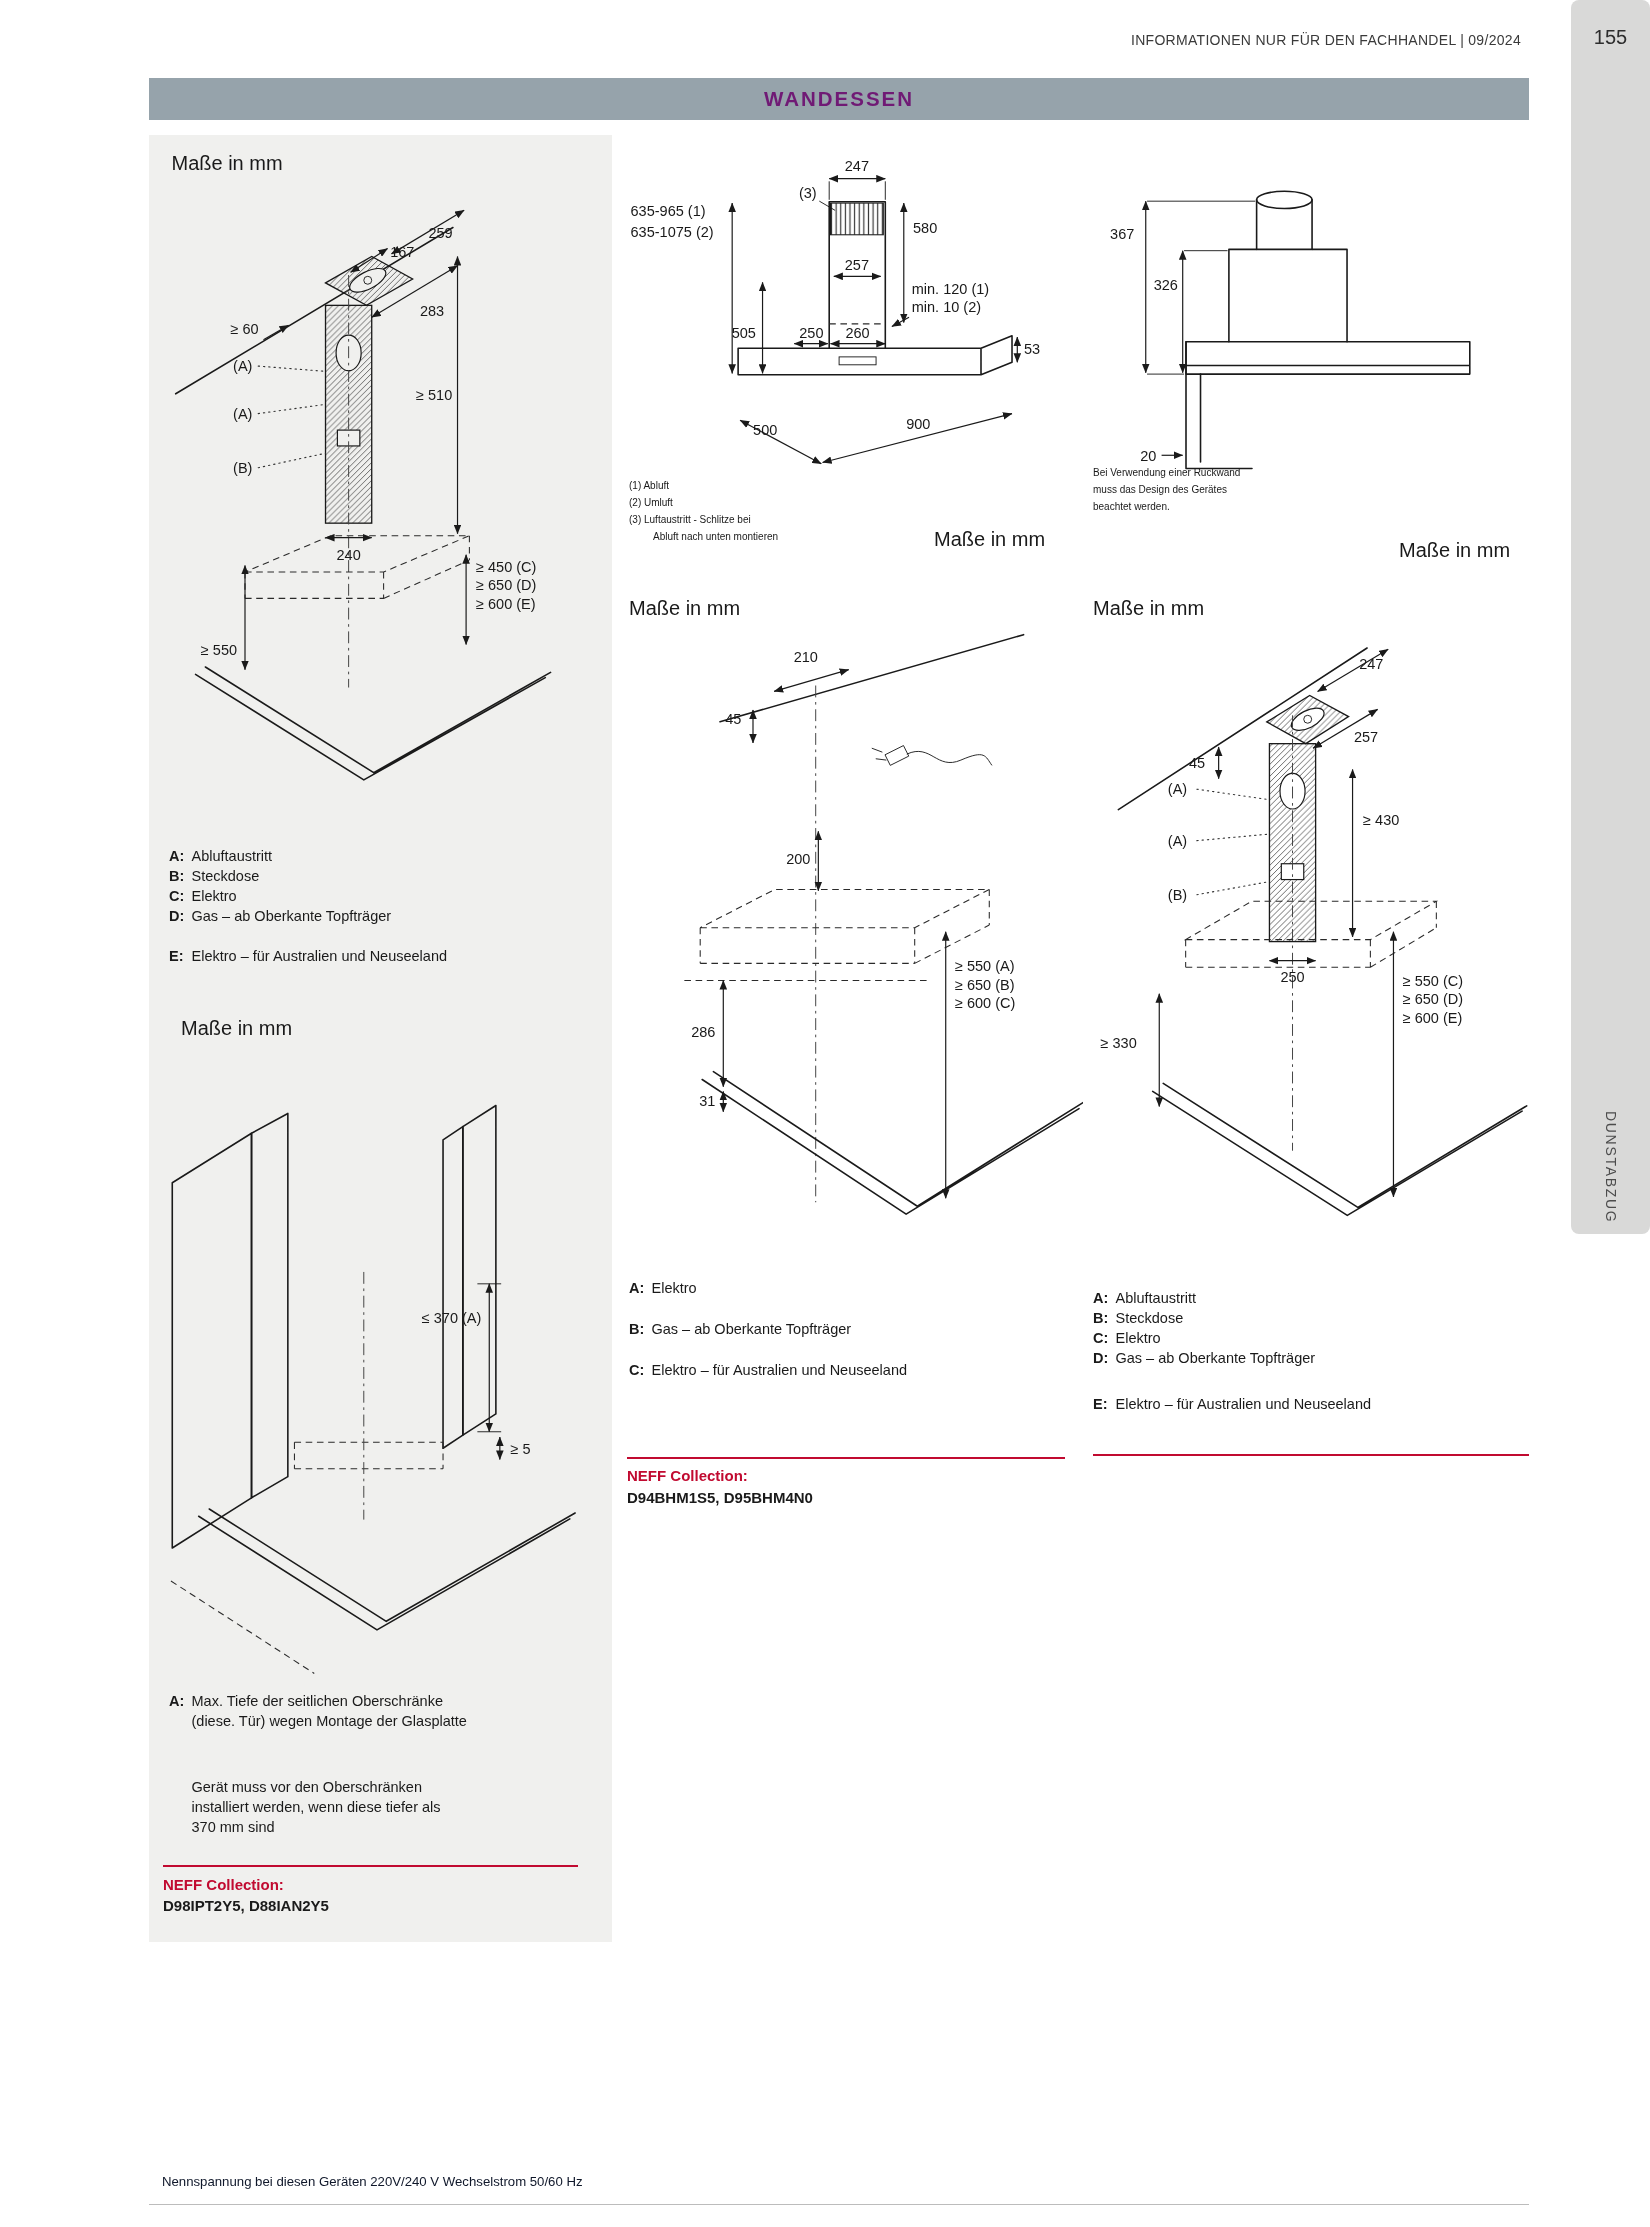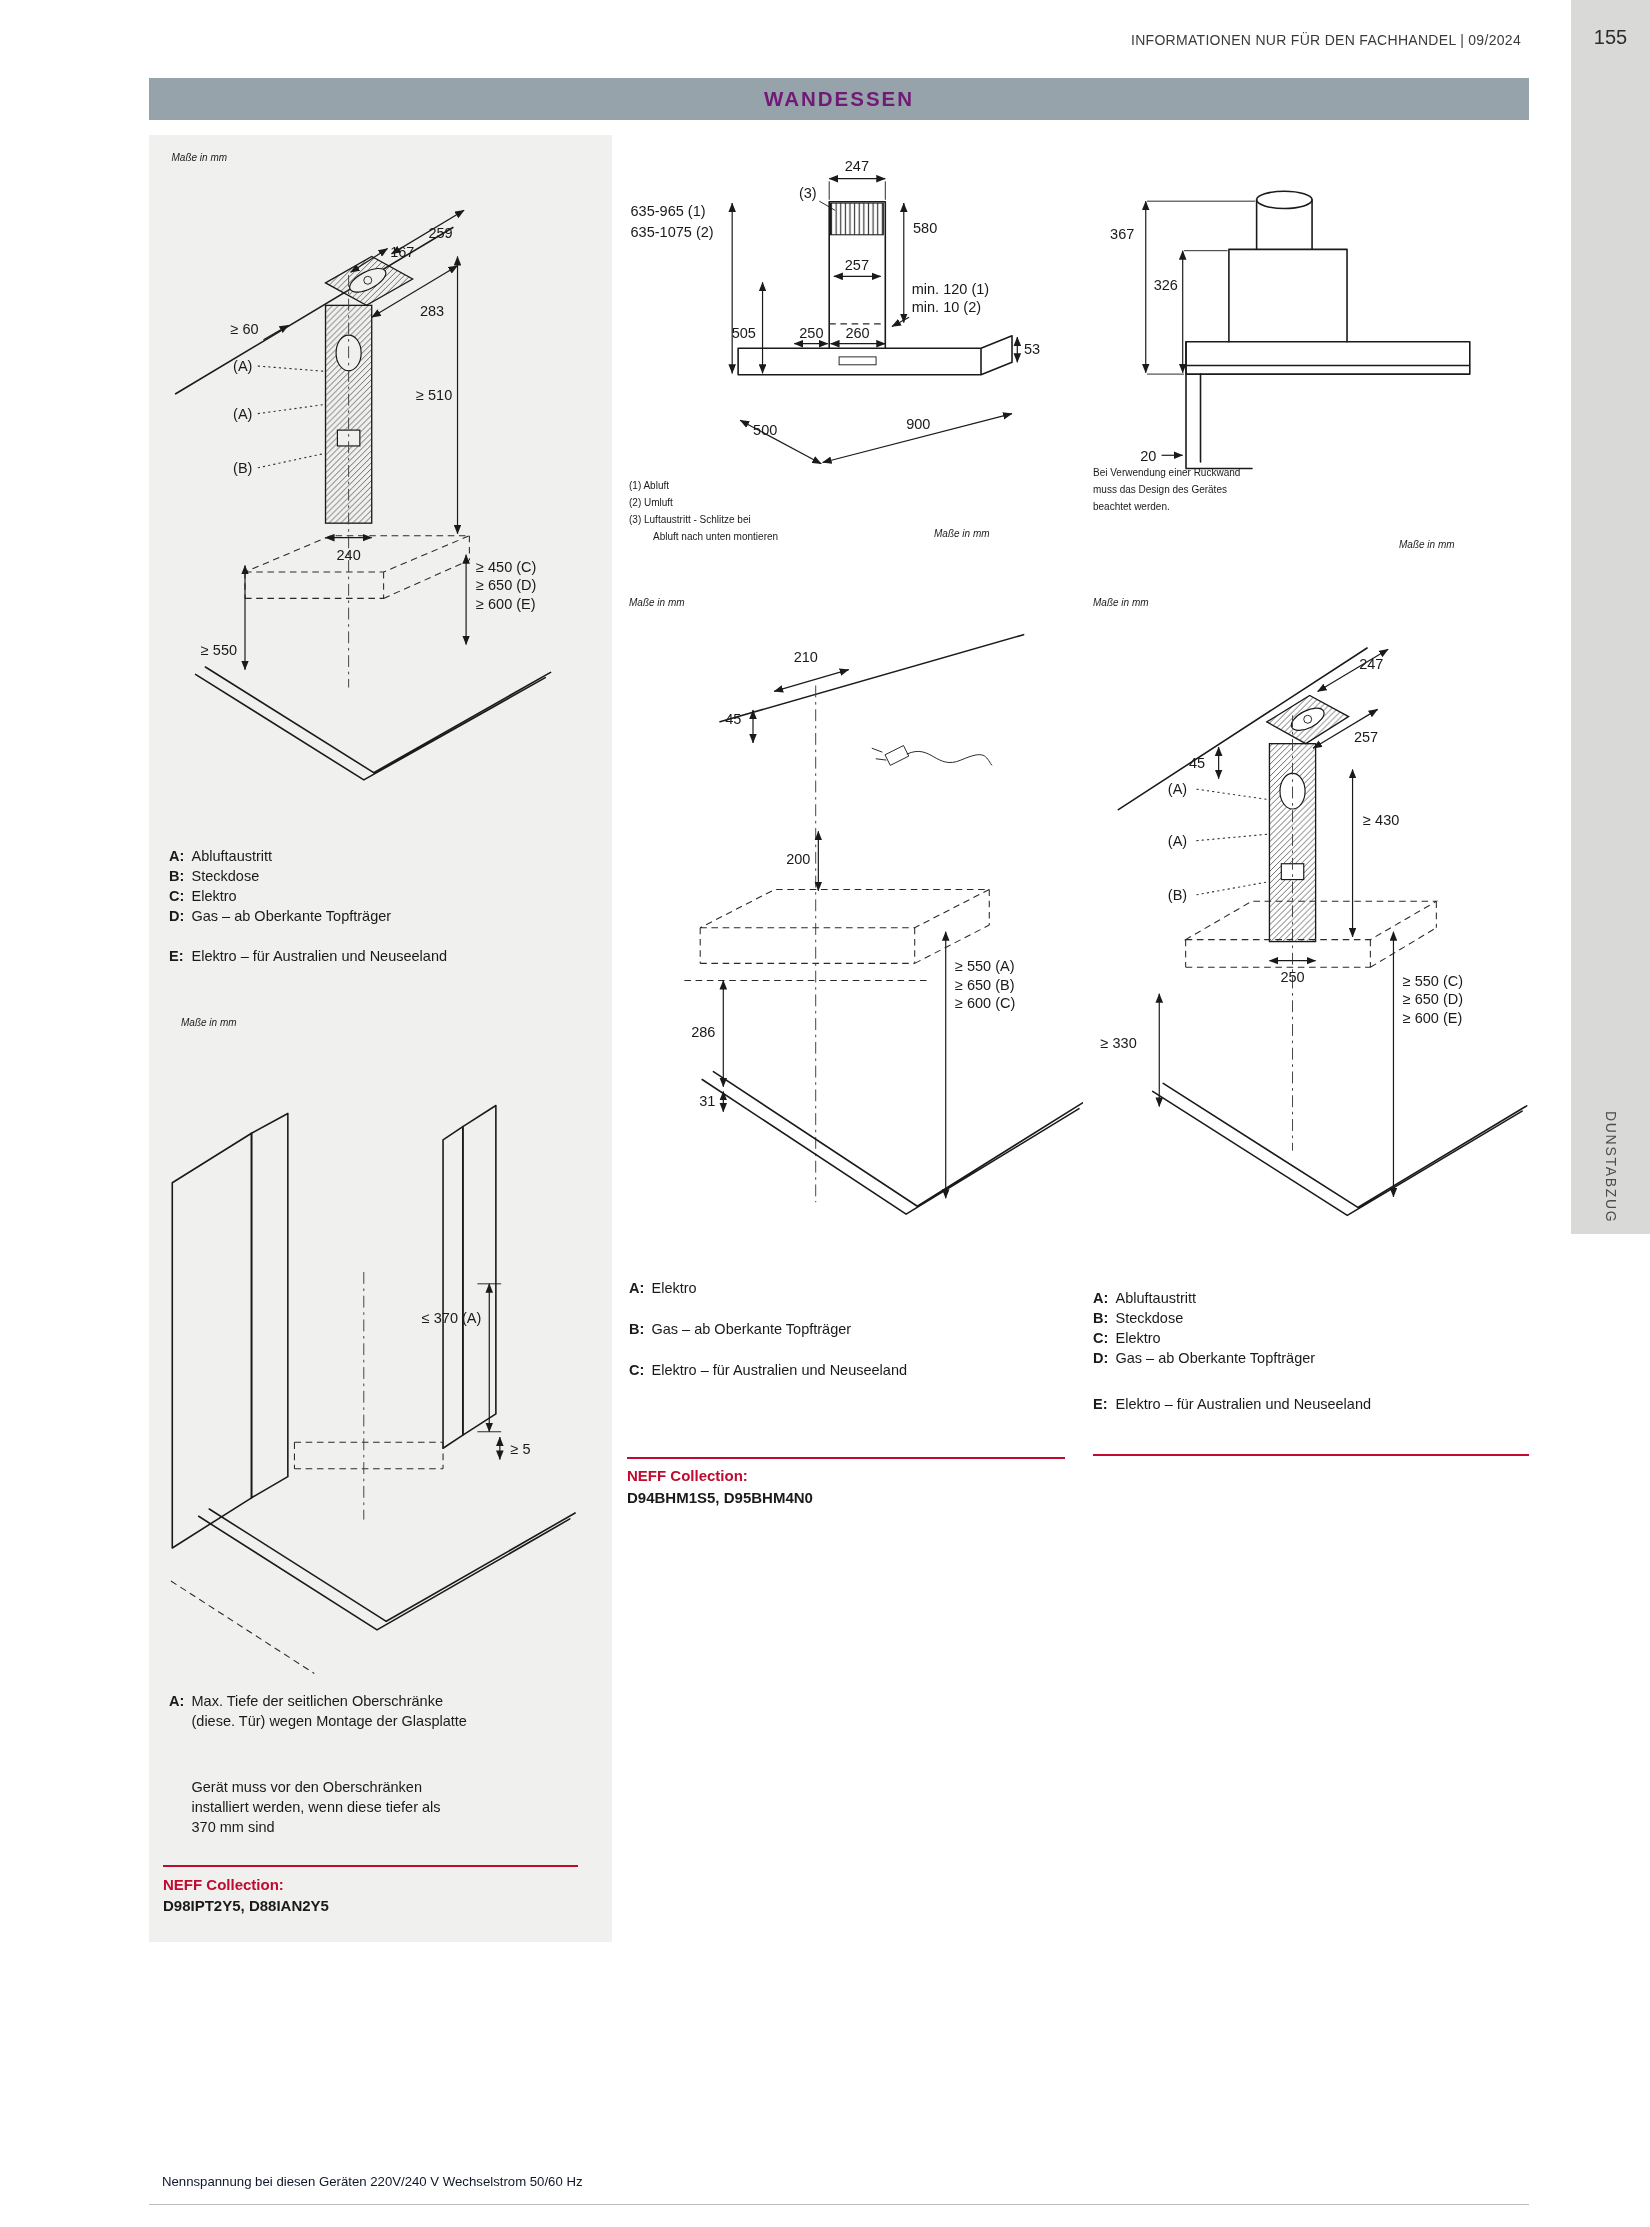--- a/index.html
+++ b/index.html
@@ -1,28 +1,28 @@
 <!DOCTYPE html>
 <html style="font-size:10.6px"><head>
 <meta charset="utf-8">
 <style>
   * { margin:0; padding:0; box-sizing:border-box; }
   html,body { background:#ffffff; }
   .page { position:relative; width:1650px; height:2227px; background:#fff;
           font-family:"Liberation Sans", sans-serif; color:#1a1a1a; overflow:hidden; }
   .abs { position:absolute; }
   .top-info { top:32px; right:129px; font-size:14px; letter-spacing:0.3px; color:#3a3a3a; }
-  .side-tab { top:0; right:0; width:79px; height:1234px; background:#d9d9d8; }
+  .side-tab { top:0; right:0; width:79px; height:1234px; background:#d9d9d8;border-radius:8px; }
   .page-num { position:absolute; top:26.4px; left:0; width:100%; text-align:center; font-size:20px; color:#2d2d2d; }
   .tab-label { position:absolute; bottom:10.6px; left:50%; transform:translateX(-50%);
                writing-mode:vertical-rl; font-size:14px; letter-spacing:1.7px; color:#4c4c4c; }
   .title-bar { left:149px; top:78px; width:1380px; height:42px; background:#96a3ab; color:#701a75;
                font-size:20.5px; font-weight:bold; letter-spacing:2px; text-align:center; line-height:42px; }
   .left-panel { left:149px; top:135px; width:463px; height:1807px; background:#f0f0ee; }
-  .masse { font-size:10px;font-style:italic; }
+  .masse { font-size:20px; }
   .legend { font-size:14.5px; line-height:20px; white-space:nowrap; }
   .lg-key { display:inline-block; width:22.5px; font-weight:bold; }
   .gap30 { height:20px; } .gap40 { height:26.4px; }
   .red-rule { height:2px; background:#c10a30; }
   .neff { font-size:15px; font-weight:bold; color:#c10a30; }
   .models { font-size:15px; font-weight:bold; color:#1a1a1a;text-align:center; }
   .caption, .notes { font-size:10px; line-height:17px; white-space:nowrap; }
   .footer-note { font-size:13.2px; color:#0f172a; }
   svg text { font-family:"Liberation Sans", sans-serif; font-size:22px; fill:#1a1a1a; }
   .ln   { fill:none; stroke:#1a1a1a; stroke-width:2.4; stroke-linejoin:round; stroke-linecap:round; }

